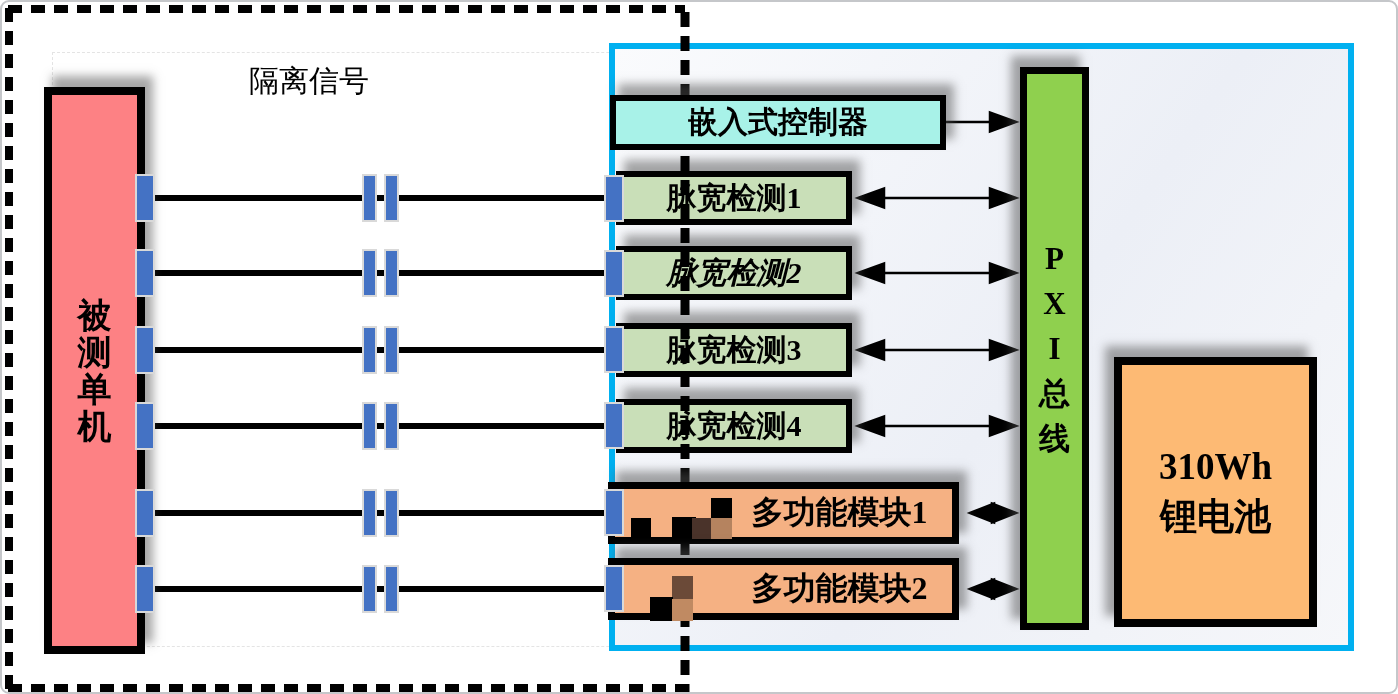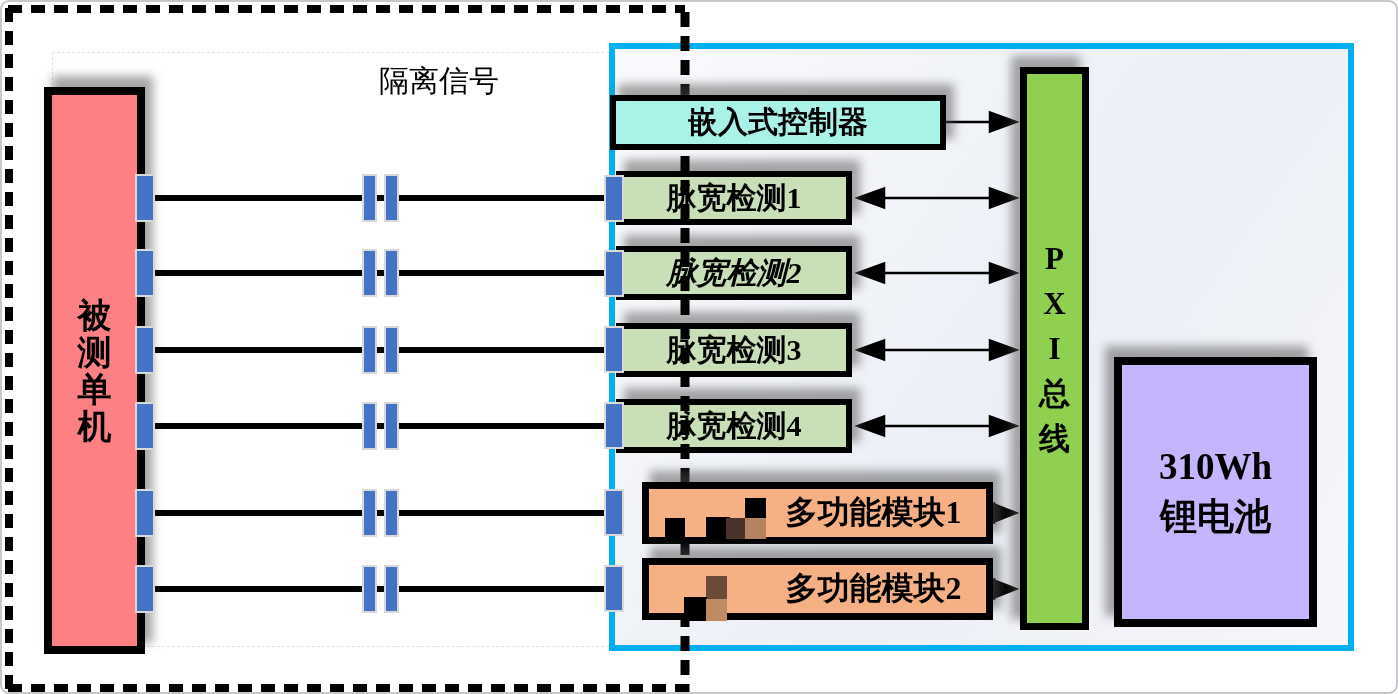--- a/index.html
+++ b/index.html
@@ -29,39 +29,39 @@
     flex-direction:column;letter-spacing:0;}
   .dut div{height:37px;}
   
   .controller{left:608px;top:93px;width:336px;height:55px;background:#A8F2E8;
     border:6px solid #000;z-index:30;font-size:30px;}
   
   .pulse{left:614px;width:236px;height:54px;background:#C9DFB8;
     border:6px solid #000;z-index:10;font-size:30px;}
   .p1{top:169px;font-family:Liberation Serif, serif;} .p2{top:244px;font-style:italic;} .p3{top:321px;} .p4{top:397px;}
   
-  .mfm{left:640px;width:351px;height:62px;background:#F5B183;
+  .mfm{left:606px;width:351px;height:62px;background:#F5B183;
     border:7px solid #000;z-index:30;font-size:32px;padding-left:112px;}
   .m1{top:480px;} .m2{top:556px;}
   .px{position:absolute;} 
   
   .pxi{left:1018px;top:65px;width:69px;height:563px;background:#8FD04E;
     border:7px solid #000;z-index:10;font-size:31px;line-height:45px;
     flex-direction:column;}
   .pxi div{height:45px;}
   
-  .battery{left:1112px;top:355px;width:203px;height:270px;background:#c4b5fd;
+  .battery{left:1112px;top:355px;width:203px;height:270px;background:#fdba74;
     border:8px solid #000;z-index:10;font-size:37px;line-height:50px;
     flex-direction:column;}
   
   .adapter{left:1285px;top:448px;width:103px;height:84px;background:#FFC000;
     border:7px solid #000;z-index:32;font-size:27px;line-height:38px;
     flex-direction:column;box-shadow:-8px -9px 8px rgba(80,80,80,.5);}
   
-  .iso-label{left:247px;top:60px;width:250px;text-align:right;
+  .iso-label{left:247px;top:60px;width:250px;text-align:left;
     font-size:30px;line-height:38px;z-index:6;}
   
   .conn{background:#4472C4;border:2px solid #d9d9d9;box-sizing:border-box;z-index:35;}
 </style>
 </head>
 <body>
 
 <div id="canvas">
 
   <div class="abs placeholder-rect"></div>

